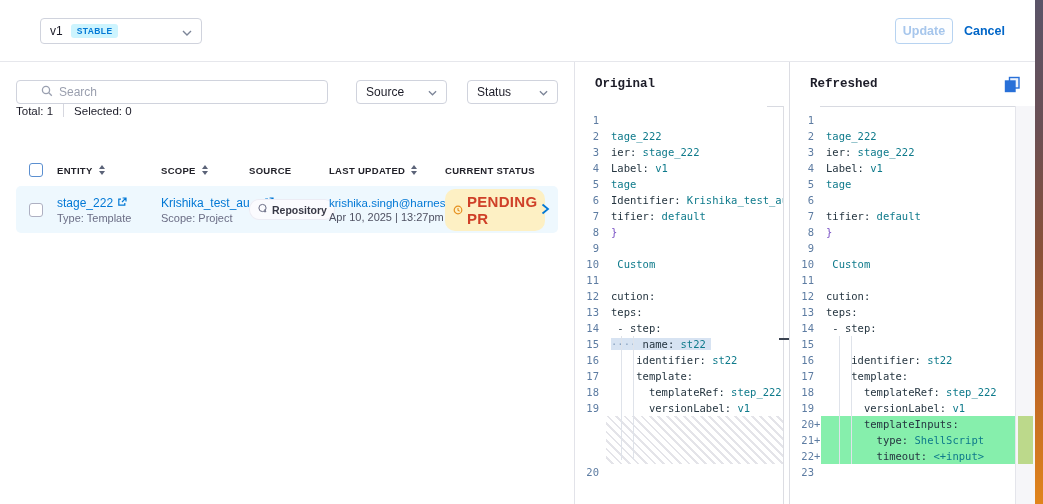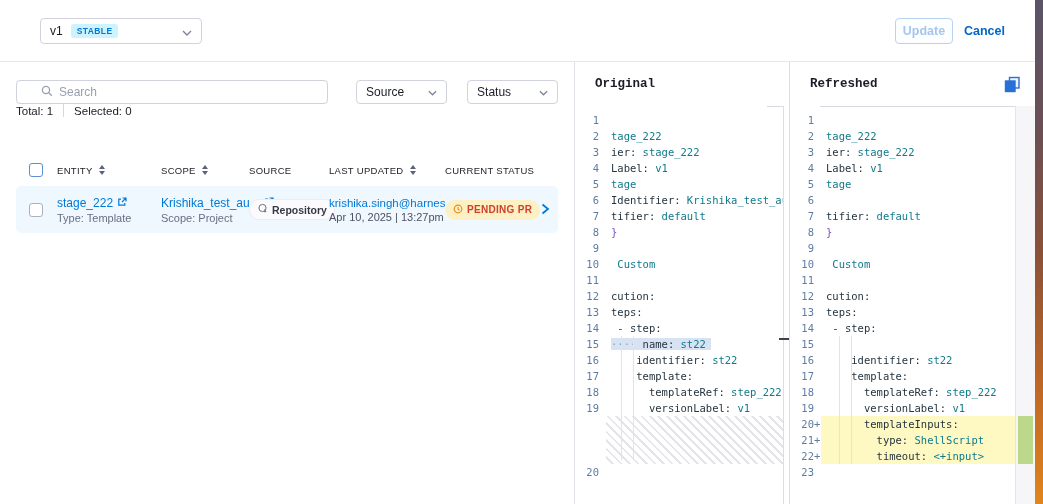--- a/index.html
+++ b/index.html
@@ -36,39 +36,39 @@
   .sel + .sel { margin-left:20px; }
   .sel .hspacer { flex:1; }
   .filters .search-box { margin-right:14px; }
 
   .totals { margin-top:0; display:flex; align-items:center; font-size:11.5px; color:#1c1c28; }
   .totals .vdiv { width:1px; height:13px; background:#d6d7df; margin:0 10px; }
 
   
   .thead { margin-top:46px; display:grid; grid-template-columns:28px 104px 88px 80px 116px 96px 16px;
     align-items:center; padding:0 0 0 13px; }
-  .th { font-size:9.5px; font-weight:normal; letter-spacing:.3px; color:#22222a; display:flex; align-items:center; }
+  .th { font-size:9.5px; font-weight:bold; letter-spacing:.3px; color:#22222a; display:flex; align-items:center; }
   .sort { display:inline-flex; flex-direction:column; gap:2px; margin-left:6px; cursor:pointer; }
   .sort i { width:0; height:0; border-left:3px solid transparent; border-right:3px solid transparent; }
   .sort .up { border-bottom:4px solid #5b6378; }
   .sort .dn { border-top:4px solid #5b6378; }
   .cb { width:14px; height:14px; border-radius:3px; background:#fff; cursor:pointer; }
   .cb.hdr-cb { border:1.5px solid #5b8fd0; }
   .cb.row-cb { border:1.5px solid #aeb0c2; }
 
   .row-card { margin-top:9px; height:47px; background:#eef8fe; border-radius:5px;
     display:grid; grid-template-columns:28px 104px 88px 80px 116px 96px 16px; align-items:center; padding-left:13px; cursor:pointer; }
   .cell-main { font-size:12px; color:#0278d5; display:flex; align-items:center; gap:4px; white-space:nowrap; }
   .cell-sub { font-size:11px; color:#6b6d85; margin-top:2px; white-space:nowrap; }
   .src-badge { display:inline-flex; align-items:center; gap:4px; background:#fbfbfe; border-radius:10px;
     padding:4px 8px; font-size:10.5px; font-weight:bold; color:#383946; box-shadow:0 0 0 1px #ececf4 inset; }
   .upd-link { font-size:11.5px; color:#0278d5; white-space:nowrap; overflow:hidden; }
   .upd-date { font-size:11px; color:#4f5162; margin-top:2px; white-space:nowrap; }
   .status-pill { display:inline-flex; align-items:center; gap:4px; background:#fdf0c4; border-radius:10px;
-    padding:4px 8px; font-size:10px; font-weight:bold; letter-spacing:.3px; color:#cf4028; }
+    padding:4px 8px; font-size:15px; font-weight:bold; letter-spacing:.3px; color:#cf4028; }
 
   
   .right { flex:1; display:flex; min-width:0; }
   .panel { display:flex; flex-direction:column; min-width:0; }
   .panel-original { width:215px; flex:none; border-right:1px solid #dcdde3; }
   .panel-refreshed { flex:1; }
   .p-hdr { height:44px; flex:none; display:flex; align-items:center; padding:0 14px 0 20px; }
   .p-title { font-size:12.5px; font-weight:bold; color:#1c1c28;font-family:Liberation Mono, monospace; }
   .copy-btn { margin-left:auto; background:none; border:none; cursor:pointer; padding:0; line-height:0; }
 
@@ -80,21 +80,21 @@
   .panel-original .code-topline { right:0; width:22px; }
   .cl { display:flex; height:16px; line-height:16px; white-space:pre; }
   .num { flex:none; width:24px; text-align:right; color:#5d7ca2; }
   .plus { flex:none; width:7px; color:#5d7ca2; }
   .txt { flex:1; min-width:0; overflow:hidden; padding-left:5px; }
   .key { color:#253540; }
   .val { color:#0e7a8b; }
   .brace { color:#7a52c5; }
   .dots { color:#8aa3c0; }
   .hl-blue .txt-in { background:#d7e3f2; padding-right:5px; }
-  .hl-green .txt { background:#fef9c3; }
+  .hl-green .txt { background:#86efac; }
   .hatch { height:48px; margin-left:31px;
     background:repeating-linear-gradient(45deg,#ffffff 0 4px,#e4e4e9 4px 6px); }
   .guide { position:absolute; width:1px; background:#dfe3ea; }
   .rail { position:absolute; top:0; right:0; bottom:0; width:6px; border-left:1px solid #dcdde3; background:#fff; }
   .rail-marker { position:absolute; top:232px; left:-5px; width:10px; height:2px; background:#3a4250; }
   .vgutter { flex:none; width:20px; background:#f6f6f9; border-left:1px solid #e4e5eb; position:relative; }
   .vg-marker { position:absolute; top:310px; left:2px; right:2px; height:48px; background:#bcd98b; }
 </style>
 </head>
 <body>

